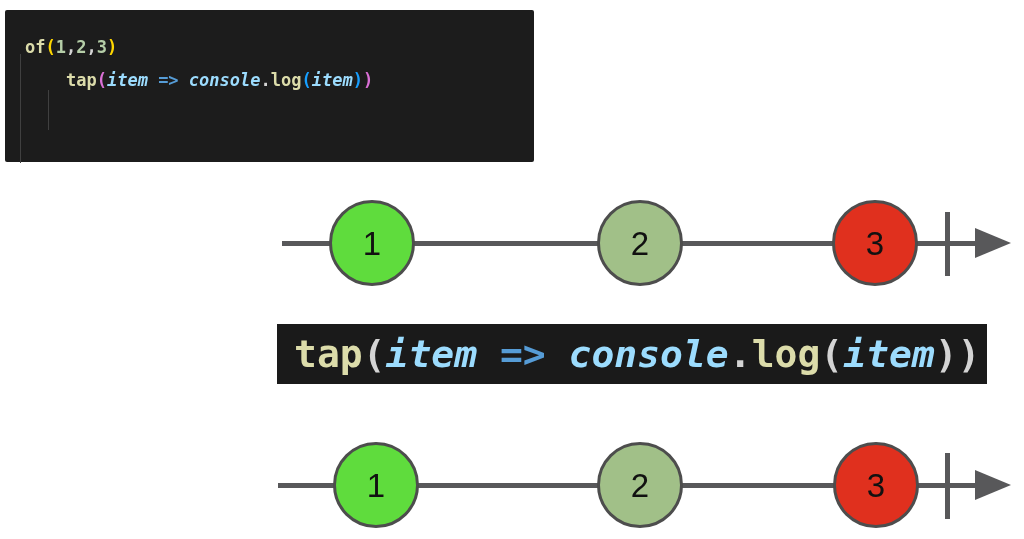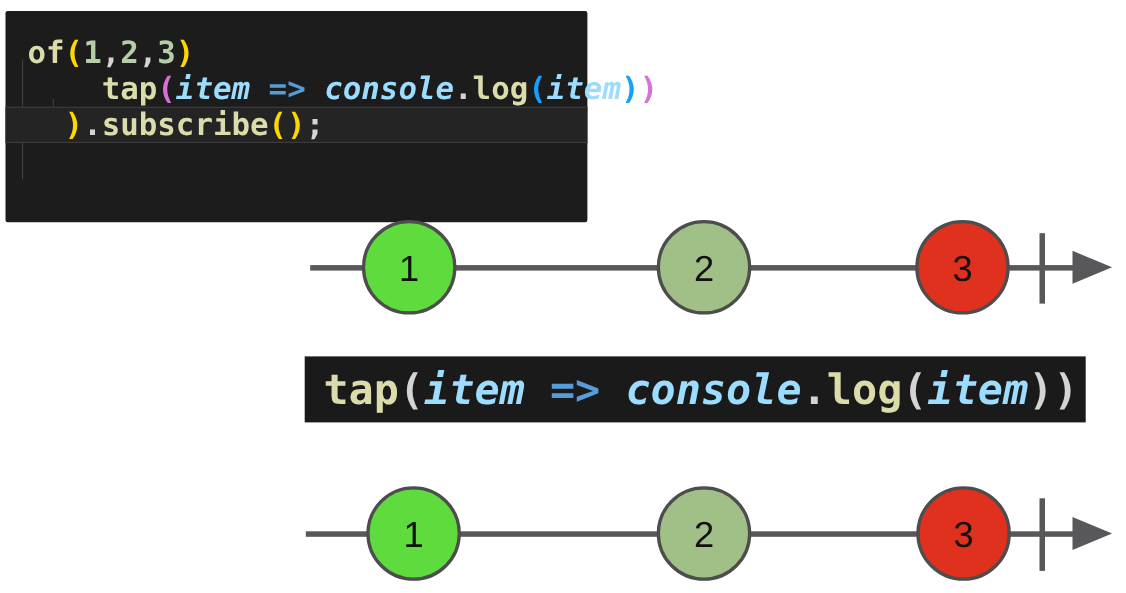--- a/index.html
+++ b/index.html
@@ -4,24 +4,24 @@
 <style>
   html, body { margin:0; padding:0; }
   body {
     width:1024px; height:539px; position:relative; overflow:hidden;
     background: var(--page_bg, #ffffff);
     font-family: "Liberation Sans", sans-serif;
   }
 
   
   .code-block {
-    position:absolute; left:5px; top:10px; width:529px; height:192px;
+    position:absolute; left:5px; top:10px; width:529px; height:152px;
     background: var(--editor_bg); border-radius:2px;
     font-family: "DejaVu Sans Mono", "Liberation Mono", monospace;
-    font-size:28px; font-weight:bold;
+    font-size:17px; font-weight:bold;
   }
   .code-lines { padding-top:21px; position:relative; z-index:2; }
   .code-line {
     height:33px; line-height:33px; white-space:pre; padding-left:20px;
     box-sizing:border-box;
   }
   .code-line.current-line {
     background: var(--editor_line_bg);
     border-top:1px solid var(--editor_line_border);
     border-bottom:1px solid var(--editor_line_border);
@@ -86,21 +86,20 @@
 </style>
 </head>
 <body>
 
 <div class="code-block">
   <div class="indent-guide guide-1"></div>
   <div class="indent-guide guide-2"></div>
   <div class="code-lines">
     <div class="code-line"><span class="tok-y">of</span><span class="tok-p1">(</span><span class="tok-g">1</span><span class="tok-w">,</span><span class="tok-g">2</span><span class="tok-w">,</span><span class="tok-g">3</span><span class="tok-p1">)</span></div>
     <div class="code-line"><span class="tok-w">    </span><span class="tok-y">tap</span><span class="tok-p2">(</span><span class="tok-b">item</span><span class="tok-w"> </span><span class="tok-kb">=&gt;</span><span class="tok-w"> </span><span class="tok-b">console</span><span class="tok-w">.</span><span class="tok-y">log</span><span class="tok-p3">(</span><span class="tok-b">item</span><span class="tok-p3">)</span><span class="tok-p2">)</span></div>
-    <div class="code-line current-line"><span class="tok-w">  </span><span class="tok-p1">)</span><span class="tok-w">.</span><span class="tok-y">subscribe</span><span class="tok-p1">(</span><span class="tok-p1">)</span><span class="tok-w">;</span></div>
   </div>
 </div>
 
 <div class="stream stream-top">
   <div class="timeline timeline-top"></div>
   <div class="complete-tick tick-top"></div>
   <div class="arrow-head"></div>
 <div class="marble" style="left: 329px; background: rgb(95, 220, 61);">
       <span class="marble-label">1</span>
     </div>

